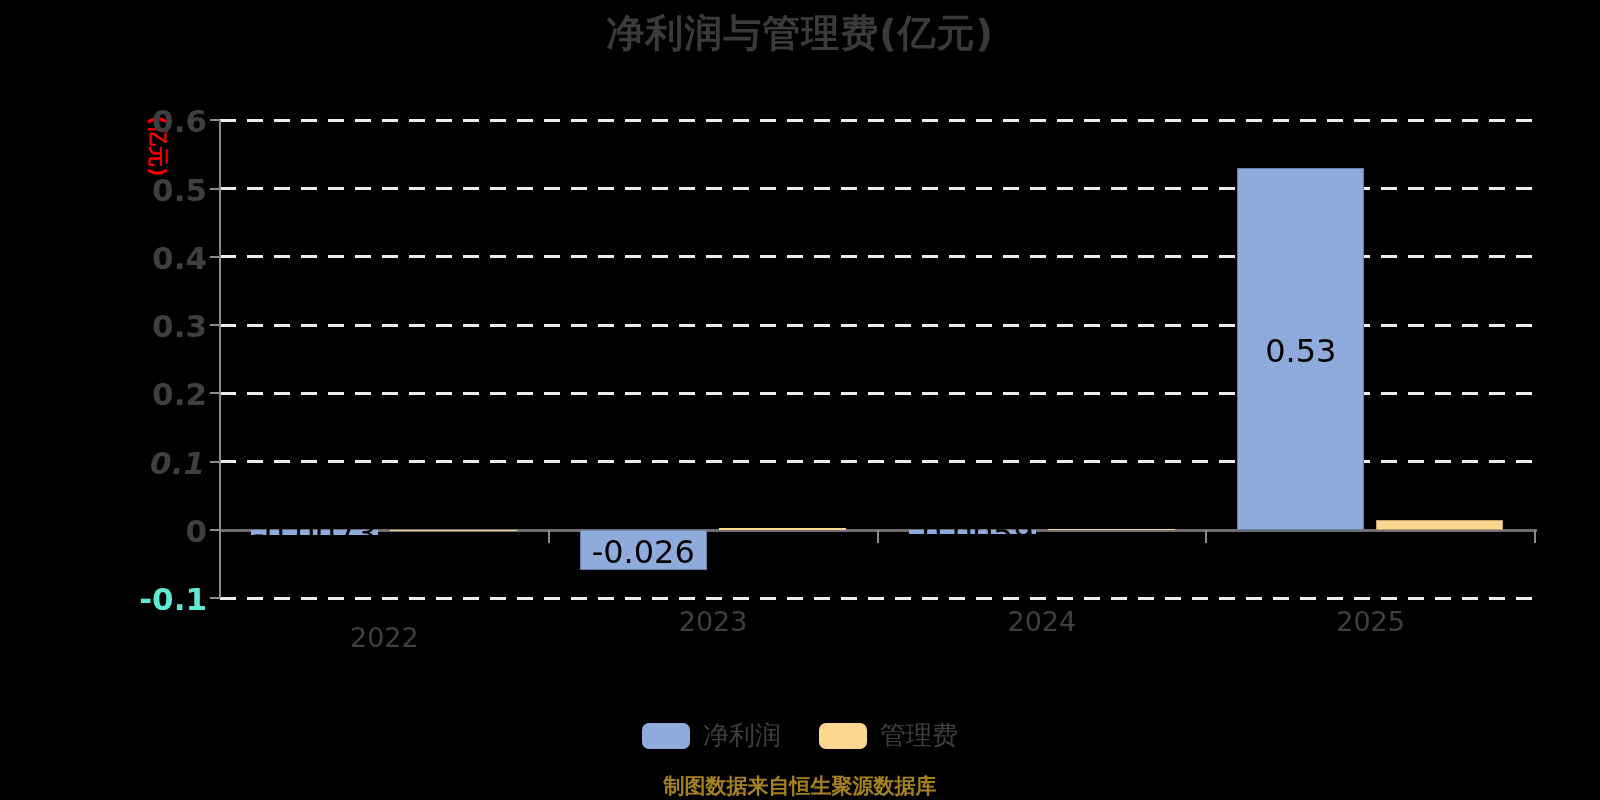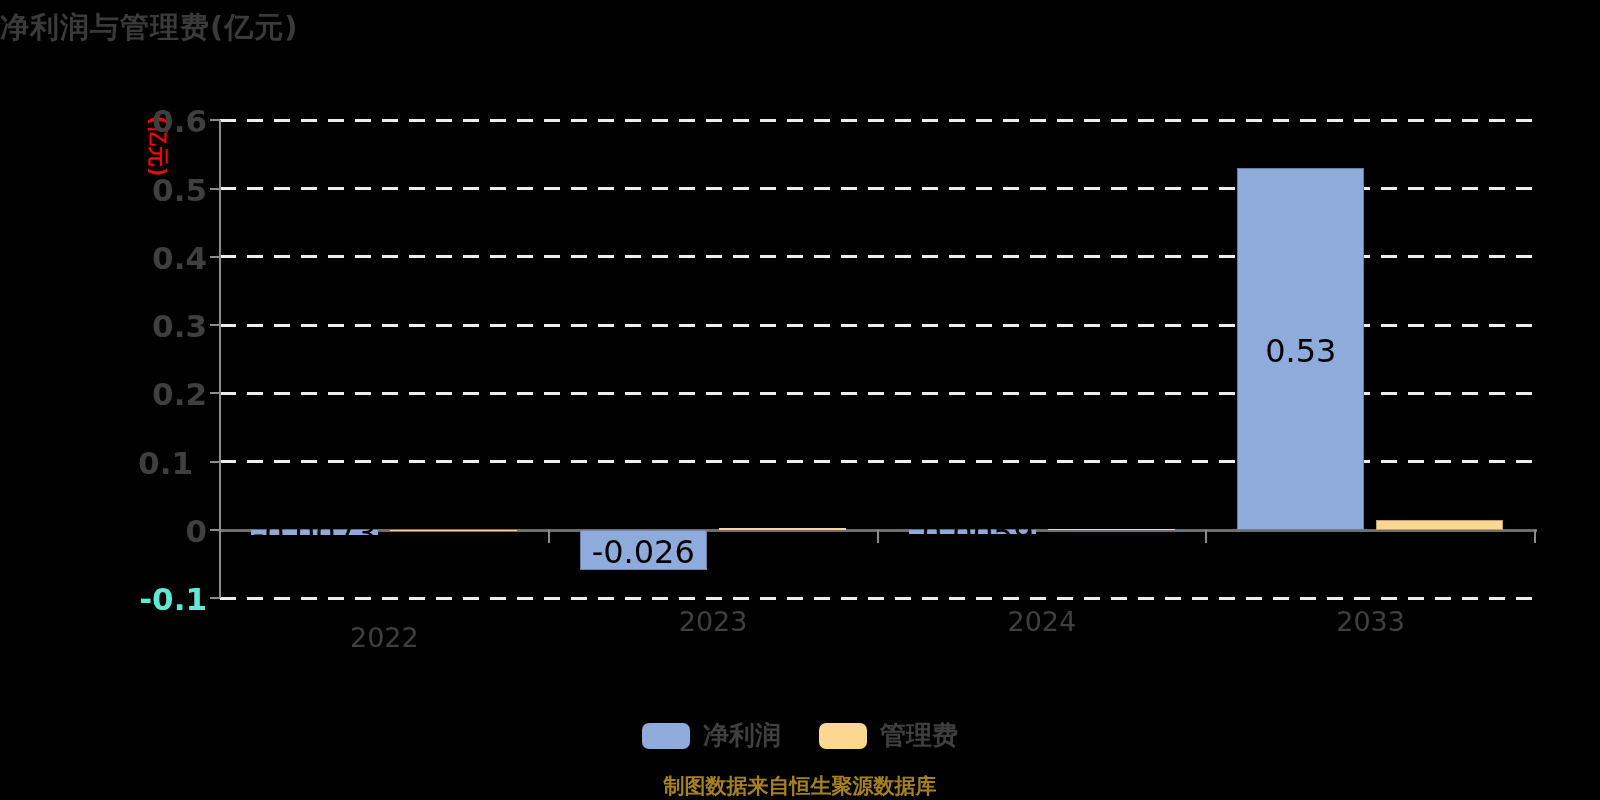--- a/index.html
+++ b/index.html
@@ -1,36 +1,36 @@
 <!DOCTYPE html>
 <html><head>
 <meta charset="utf-8">
 <style>
   html,body{margin:0;padding:0;background:#000;}
   #stage{position:relative;width:1600px;height:800px;background:#000;overflow:hidden;
          font-family:"DejaVu Sans",sans-serif;}
-  .title{position:absolute;top:8px;left:0;width:100%;text-align:left;
-         font-size:29px;font-weight:700;color:#3A3A3A;letter-spacing:1px;}
+  .title{position:absolute;top:8px;left:0;width:100%;text-align:center;
+         font-size:38px;font-weight:700;color:#3A3A3A;letter-spacing:1px;}
   .ylabel{position:absolute;left:158px;top:146px;transform:translate(-50%,-50%) rotate(90deg);
           font-size:21px;font-weight:700;color:#FF0000;white-space:nowrap;}
   .grid{position:absolute;height:3px;
         background:repeating-linear-gradient(90deg,#EDEDED 0 16px,transparent 16px 27px);}
   .zeroline{position:absolute;height:3px;background:#6E6E6E;}
   .vaxis{position:absolute;width:2px;background:#8C8C8C;}
   .ytick{position:absolute;width:10px;height:2px;background:#8C8C8C;}
   .xtick{position:absolute;width:2px;height:13px;background:#8C8C8C;}
   .ylab{position:absolute;width:90px;text-align:right;font-size:31px;font-weight:600;color:#3F3F3F;}
   .xlab{position:absolute;text-align:center;font-size:27px;font-weight:500;color:#3E3E3E;}
   .bar{position:absolute;}
   .blab{position:absolute;width:207px;text-align:center;font-size:32px;color:#000;}
   .legend{position:absolute;top:718px;left:0;width:100%;display:flex;justify-content:center;
           align-items:center;gap:38px;}
   .legend-item{display:flex;align-items:center;gap:13px;}
   .swatch{display:inline-block;width:48px;height:26px;border-radius:7px;}
-  .legend-label{font-size:26px;font-weight:700;color:#3F3F3F;}
+  .legend-label{font-size:26px;font-weight:400;color:#3F3F3F;}
   .footer{position:absolute;top:772px;left:0;width:100%;text-align:center;
           font-size:21px;font-weight:700;}
 </style>
 </head>
 <body>
 
 <div id="stage">
   <div class="title" style="color: rgb(58, 58, 58);">净利润与管理费(亿元)</div>
   <div class="ylabel" style="color: rgb(255, 0, 0);">(亿元)</div>
 
@@ -45,21 +45,21 @@
       <div class="ytick" style="left: 210px; top: 255.8px; background: rgb(140, 140, 140);"></div>
       <div class="ylab" style="left: 117px; top: 239.8px; color: rgb(63, 63, 63);">0.4</div>
       <div class="grid" style="left: 220px; top: 323.6px; width: 1315px;"></div>
       <div class="ytick" style="left: 210px; top: 324.1px; background: rgb(140, 140, 140);"></div>
       <div class="ylab" style="left: 117px; top: 308.1px; color: rgb(63, 63, 63);">0.3</div>
       <div class="grid" style="left: 220px; top: 391.9px; width: 1315px;"></div>
       <div class="ytick" style="left: 210px; top: 392.4px; background: rgb(140, 140, 140);"></div>
       <div class="ylab" style="left: 117px; top: 376.4px; color: rgb(63, 63, 63);">0.2</div>
       <div class="grid" style="left: 220px; top: 460.2px; width: 1315px;"></div>
       <div class="ytick" style="left: 210px; top: 460.7px; background: rgb(140, 140, 140);"></div>
-      <div class="ylab" style="left: 103px; top: 444.7px; color: rgb(63, 63, 63);">0.1</div>
+      <div class="ylab" style="left: 115px; top: 444.7px; color: rgb(63, 63, 63); font-style: italic;">0.1</div>
       <div class="zeroline" style="left: 220px; top: 528.5px; width: 1317px; background: rgb(110, 110, 110);"></div>
       <div class="ytick" style="left: 210px; top: 529px; background: rgb(140, 140, 140);"></div>
       <div class="ylab" style="left: 117px; top: 513px; color: rgb(63, 63, 63);">0</div>
       <div class="grid" style="left: 220px; top: 596.8px; width: 1315px;"></div>
       <div class="ytick" style="left: 210px; top: 597.3px; background: rgb(140, 140, 140);"></div>
       <div class="ylab" style="left: 117px; top: 581.3px; color: #5eead4;">-0.1</div>
       <div class="vaxis" style="left: 219px; top: 120px; height: 478.3px; background: rgb(140, 140, 140);"></div>
       <div class="xtick" style="left: 219px; top: 530px; background: rgb(140, 140, 140);"></div>
       <div class="xtick" style="left: 547.75px; top: 530px; background: rgb(140, 140, 140);"></div>
       <div class="xtick" style="left: 876.5px; top: 530px; background: rgb(140, 140, 140);"></div>
@@ -70,21 +70,21 @@
       <div class="blab" style="left: 211px; top: 515.493px; color: rgb(0, 0, 0);">-0.0073</div>
       <div class="bar" style="left: 390px; top: 529.659px; width: 127px; height: 0.5px; background: rgb(252, 215, 146);"></div>
       <div class="xlab" style="left: 548.75px; top: 606px; width: 328.75px; color: rgb(63, 63, 63);">2023</div>
       <div class="bar" style="left: 579.75px; top: 530px; width: 127px; height: 40.297px; background: rgb(143, 171, 220); box-shadow: rgba(0, 0, 0, 0.25) 0px 0px 0px 1px inset;"></div>
       <div class="blab" style="left: 539.75px; top: 533.149px; color: rgb(0, 0, 0);">-0.026</div>
       <div class="bar" style="left: 718.75px; top: 527.951px; width: 127px; height: 2.049px; background: rgb(252, 215, 146);"></div>
       <div class="xlab" style="left: 877.5px; top: 606px; width: 328.75px; color: rgb(63, 63, 63);">2024</div>
       <div class="bar" style="left: 908.5px; top: 530px; width: 127px; height: 4.0297px; background: rgb(143, 171, 220);"></div>
       <div class="blab" style="left: 868.5px; top: 515.015px; color: rgb(0, 0, 0);">-0.0059</div>
       <div class="bar" style="left: 1047.5px; top: 528.634px; width: 127px; height: 1.366px; background: rgb(252, 215, 146);"></div>
-      <div class="xlab" style="left: 1206.25px; top: 606px; width: 328.75px; color: rgb(63, 63, 63);">2033</div>
+      <div class="xlab" style="left: 1206.25px; top: 606px; width: 328.75px; color: rgb(63, 63, 63);">2025</div>
       <div class="bar" style="left: 1237.25px; top: 168.01px; width: 127px; height: 361.99px; background: rgb(143, 171, 220); box-shadow: rgba(0, 0, 0, 0.25) 0px 0px 0px 1px inset;"></div>
       <div class="blab" style="left: 1197.25px; top: 332.005px; color: rgb(0, 0, 0);">0.53</div>
       <div class="bar" style="left: 1376.25px; top: 519.755px; width: 127px; height: 10.245px; background: rgb(252, 215, 146); box-shadow: rgba(0, 0, 0, 0.25) 0px 0px 0px 1px inset;"></div>
     </div>
 
   <div class="legend">
     <div class="legend-item">
       <span class="swatch" id="sw0" style="background: rgb(143, 171, 220);"></span>
       <span class="legend-label">净利润</span>
     </div>

